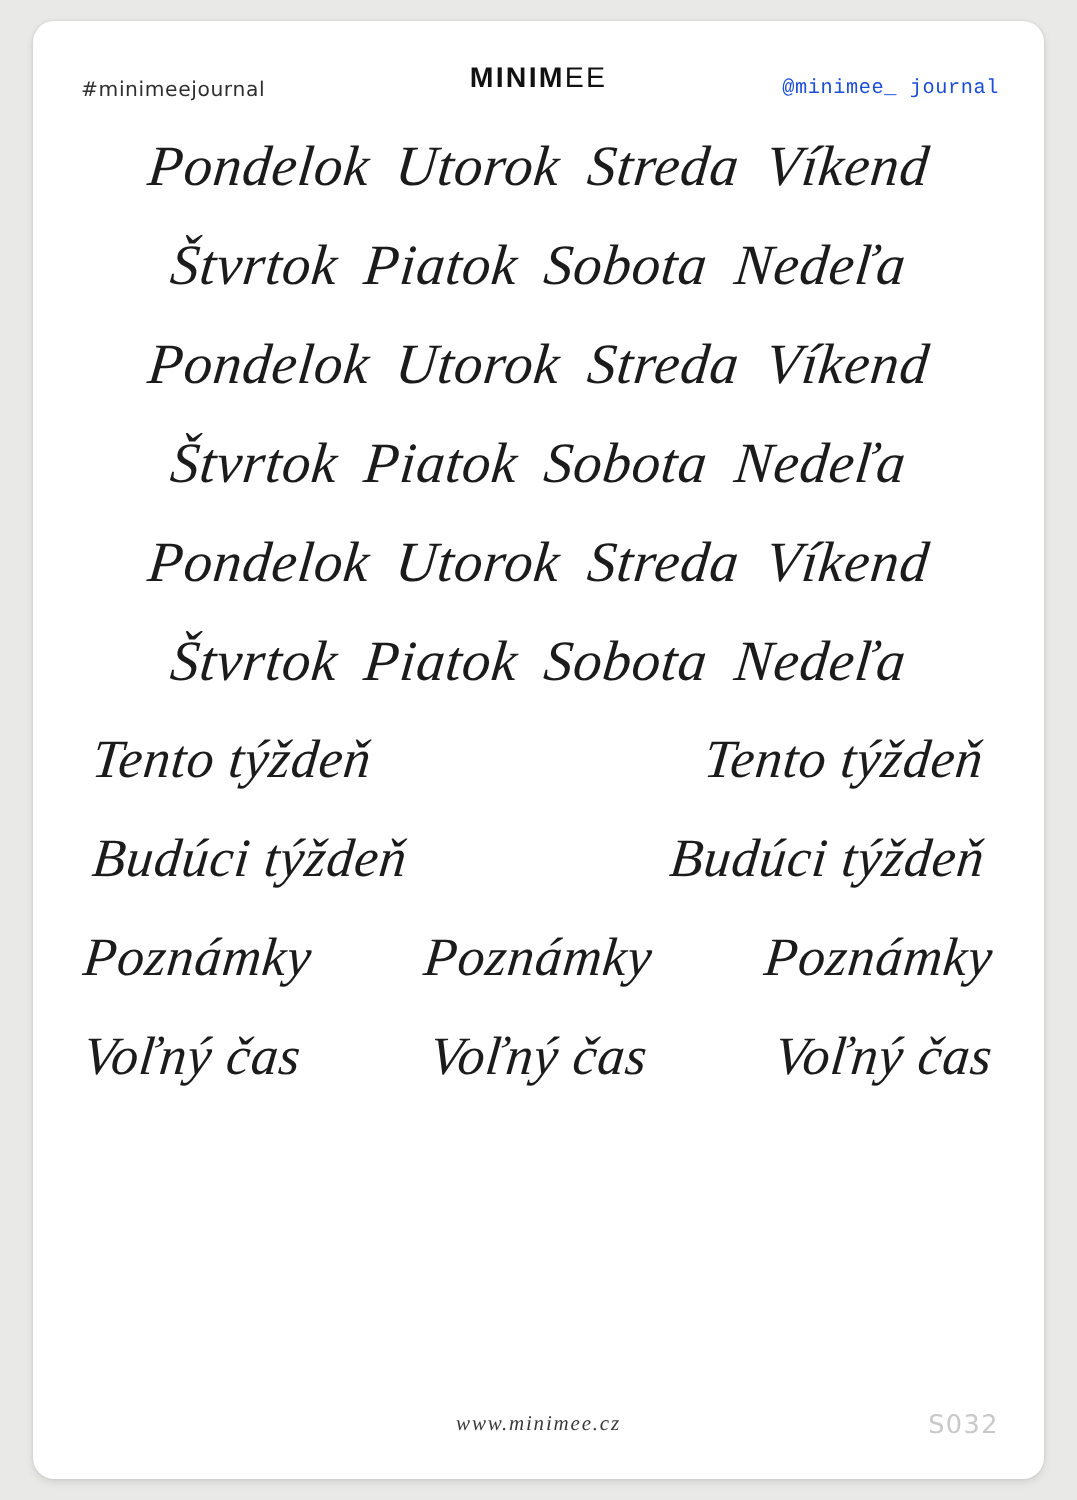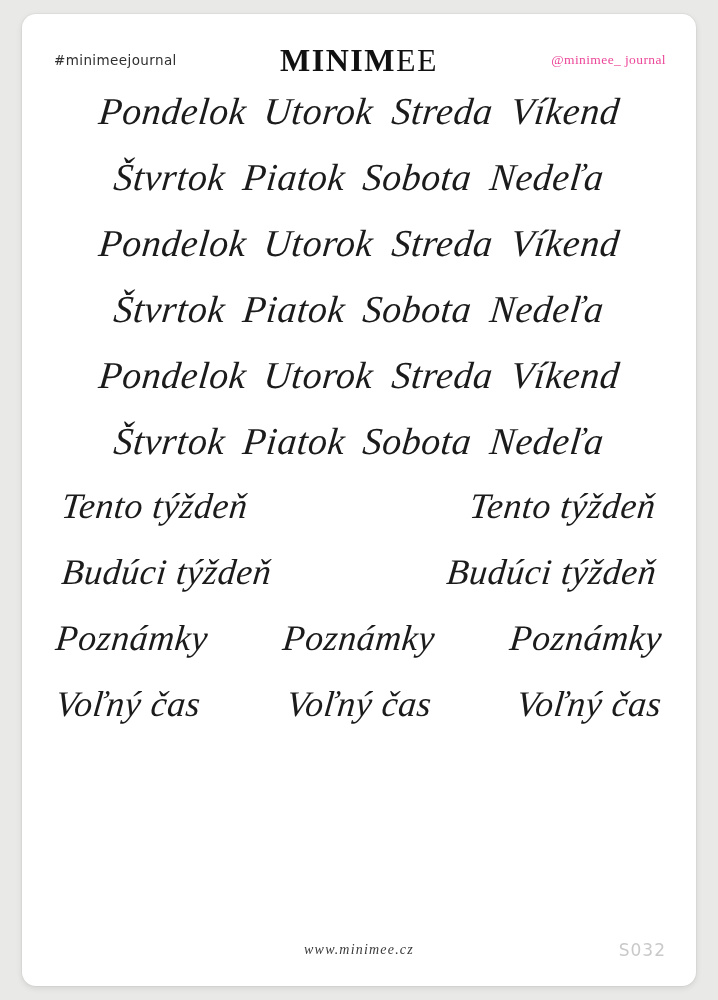--- a/index.html
+++ b/index.html
@@ -45,32 +45,32 @@
     top: 10px;
     font-family: "DejaVu Sans", sans-serif;
     font-size: 13.5px;
     color: #2f2f2f;
     letter-spacing: 0.4px;
   }
   .handle {
     position: absolute;
     right: 30px;
     top: 10px;
-    font-family: Liberation Serif, serif;
+    font-family: Liberation Mono, monospace;
     font-size: 13.5px;
-    color: #ec4899;
+    color: #1d4ed8;
     letter-spacing: 0.4px;
   }
   .brand {
     position: absolute;
     left: 50%;
     top: 0px;
     transform: translateX(-50%);
-    font-family: Liberation Serif, serif;
-    font-size: 32px;
+    font-family: Liberation Sans, sans-serif;
+    font-size: 19px;
     font-weight: 700;
     letter-spacing: 1.5px;
     color: #111111;
     white-space: nowrap;
   }
   .brand .thin {
     font-weight: 400;
   }
   
   .rows {

